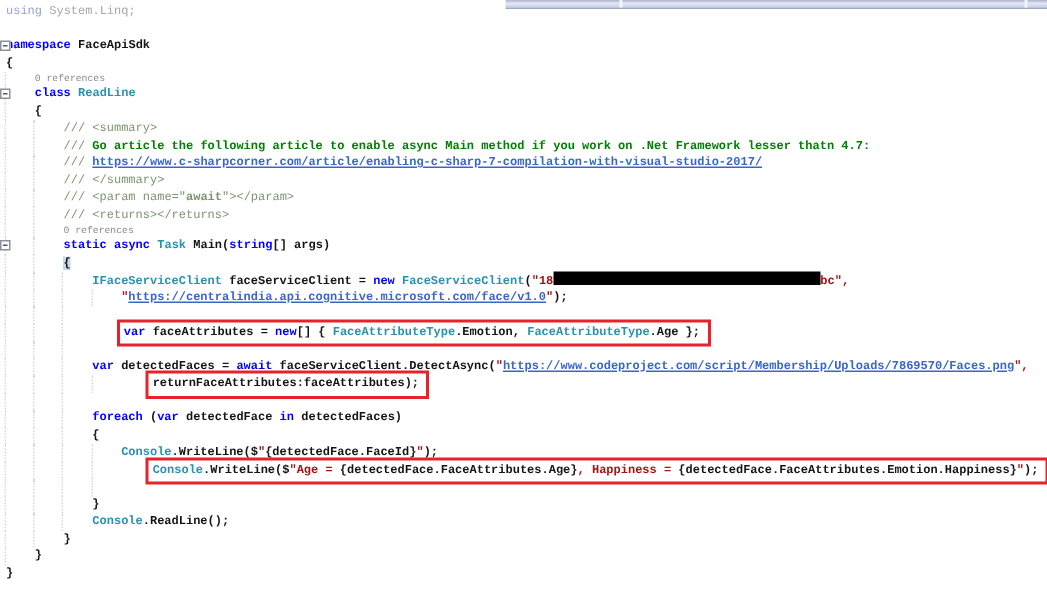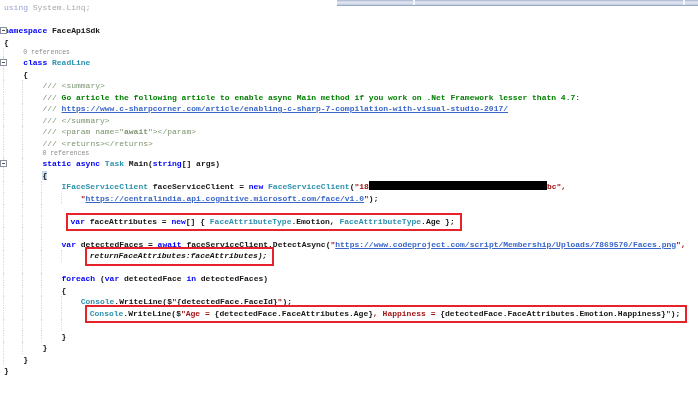--- a/index.html
+++ b/index.html
@@ -10,21 +10,21 @@
              border-bottom:1px solid #9aa6c4;}
   .top-strip .divider{position:absolute;top:0;bottom:0;width:2px;background:#f2f5fb;}
   .code{position:absolute;top:2px;left:4px;right:0;bottom:0;font-size:8px;}
   .line{position:relative;height:11.5px;line-height:11.5px;white-space:pre;font-weight:bold;}
   .line.lens{height:9px;line-height:9px;font-size:6.5px;font-weight:normal;}
   .ind{display:inline-block;width:19.2px;height:100%;vertical-align:top;
        border-left:1px dotted #d9d9d9;margin-left:-1px;}
   .tok{display:inline;}
   .t-n{font-weight:normal;}
   .t-u{text-decoration:underline;}
-  .hl{display:inline-block;border:2px solid #e8222b;padding:1px 5px 2px 3px;margin:-4px 4px;
+  .hl{display:inline-block;border:2px solid #e8222b;padding:1px 5px 2px 3px;margin:-4px 16px;
       vertical-align:baseline;}
   .redact{display:inline-block;width:178px;height:9px;background:#000;vertical-align:-1px;}
   .fold{position:absolute;left:-4px;top:2px;width:7px;height:7px;background:#fff;
         border:1px solid #8a919c;box-sizing:border-box;}
   .fold::after{content:"";position:absolute;left:1px;right:1px;top:2px;border-top:1px solid #555;}
 </style>
 </head>
 <body>
 
 <div class="screen">
@@ -48,25 +48,26 @@
       <div class="line"><span class="ind"></span><span class="ind"></span><span class="tok t-n" style="color: rgb(125, 148, 113);">/// &lt;returns&gt;&lt;/returns&gt;</span></div>
       <div class="line lens"><span class="ind"></span><span class="ind"></span><span class="tok t-n" style="color: rgb(140, 140, 140);">0 references</span></div>
       <div class="line"><span class="fold"></span><span class="ind"></span><span class="ind"></span><span class="tok" style="color: rgb(0, 0, 255);">static</span><span class="tok" style="color: rgb(21, 21, 21);"> </span><span class="tok" style="color: rgb(0, 0, 255);">async</span><span class="tok" style="color: rgb(21, 21, 21);"> </span><span class="tok" style="color: rgb(43, 145, 175);">Task</span><span class="tok" style="color: rgb(21, 21, 21);"> </span><span class="tok" style="color: rgb(21, 21, 21); font-weight: bold;">Main</span><span class="tok" style="color: rgb(21, 21, 21);">(</span><span class="tok" style="color: rgb(0, 0, 255);">string</span><span class="tok" style="color: rgb(21, 21, 21);">[] args)</span></div>
       <div class="line"><span class="ind"></span><span class="ind"></span><span class="tok" style="color: rgb(21, 21, 21); background: rgb(200, 216, 234);">{</span></div>
       <div class="line"><span class="ind"></span><span class="ind"></span><span class="ind"></span><span class="tok" style="color: rgb(43, 145, 175);">IFaceServiceClient</span><span class="tok" style="color: rgb(21, 21, 21);"> faceServiceClient = </span><span class="tok" style="color: rgb(0, 0, 255);">new</span><span class="tok" style="color: rgb(21, 21, 21);"> </span><span class="tok" style="color: rgb(43, 145, 175);">FaceServiceClient</span><span class="tok" style="color: rgb(21, 21, 21);">(</span><span class="tok" style="color: rgb(163, 21, 21);">"18</span><span class="redact" style="background: rgb(0, 0, 0);"></span><span class="tok" style="color: rgb(163, 21, 21);">bc",</span></div>
       <div class="line"><span class="ind"></span><span class="ind"></span><span class="ind"></span><span class="ind"></span><span class="tok" style="color: rgb(163, 21, 21);">"</span><span class="tok t-u" style="color: rgb(58, 102, 200);">https://centralindia.api.cognitive.microsoft.com/face/v1.0</span><span class="tok" style="color: rgb(163, 21, 21);">"</span><span class="tok" style="color: rgb(21, 21, 21);">);</span></div>
       <div class="line"><span class="ind"></span><span class="ind"></span><span class="ind"></span></div>
       <div class="line"><span class="ind"></span><span class="ind"></span><span class="ind"></span><span class="hl" style="border-color: rgb(232, 34, 43);"><span class="tok" style="color: rgb(0, 0, 255);">var</span><span class="tok" style="color: rgb(21, 21, 21);"> faceAttributes = </span><span class="tok" style="color: rgb(0, 0, 255);">new</span><span class="tok" style="color: rgb(21, 21, 21);">[] { </span><span class="tok" style="color: rgb(43, 145, 175);">FaceAttributeType</span><span class="tok" style="color: rgb(21, 21, 21);">.Emotion</span><span class="tok" style="color: rgb(21, 21, 21);">, </span><span class="tok" style="color: rgb(43, 145, 175);">FaceAttributeType</span><span class="tok" style="color: rgb(21, 21, 21);">.Age</span><span class="tok" style="color: rgb(21, 21, 21);"> };</span></span></div>
       <div class="line"><span class="ind"></span><span class="ind"></span><span class="ind"></span></div>
       <div class="line"><span class="ind"></span><span class="ind"></span><span class="ind"></span><span class="tok" style="color: rgb(0, 0, 255);">var</span><span class="tok" style="color: rgb(21, 21, 21);"> detectedFaces = </span><span class="tok" style="color: rgb(0, 0, 255);">await</span><span class="tok" style="color: rgb(21, 21, 21);"> faceServiceClient.DetectAsync(</span><span class="tok" style="color: rgb(163, 21, 21);">"</span><span class="tok t-u" style="color: rgb(58, 102, 200);">https://www.codeproject.com/script/Membership/Uploads/7869570/Faces.png</span><span class="tok" style="color: rgb(163, 21, 21);">",</span></div>
-      <div class="line"><span class="ind"></span><span class="ind"></span><span class="ind"></span><span class="ind"></span><span class="hl" style="border-color: rgb(232, 34, 43); font-style: italic;"><span class="tok" style="color: rgb(21, 21, 21);">returnFaceAttributes:faceAttributes);</span></span></div>
+      <div class="line"><span class="ind"></span><span class="ind"></span><span class="ind"></span><span class="ind"></span><span class="hl" style="border-color: rgb(232, 34, 43);"><span class="tok" style="color: rgb(21, 21, 21);">returnFaceAttributes:faceAttributes);</span></span></div>
       <div class="line"><span class="ind"></span><span class="ind"></span><span class="ind"></span></div>
       <div class="line"><span class="ind"></span><span class="ind"></span><span class="ind"></span><span class="tok" style="color: rgb(0, 0, 255);">foreach</span><span class="tok" style="color: rgb(21, 21, 21);"> (</span><span class="tok" style="color: rgb(0, 0, 255);">var</span><span class="tok" style="color: rgb(21, 21, 21);"> detectedFace </span><span class="tok" style="color: rgb(0, 0, 255);">in</span><span class="tok" style="color: rgb(21, 21, 21);"> detectedFaces)</span></div>
       <div class="line"><span class="ind"></span><span class="ind"></span><span class="ind"></span><span class="tok" style="color: rgb(21, 21, 21);">{</span></div>
       <div class="line"><span class="ind"></span><span class="ind"></span><span class="ind"></span><span class="ind"></span><span class="tok" style="color: rgb(43, 145, 175);">Console</span><span class="tok" style="color: rgb(21, 21, 21);">.WriteLine($</span><span class="tok" style="color: rgb(163, 21, 21);">"</span><span class="tok" style="color: rgb(21, 21, 21);">{detectedFace.FaceId}</span><span class="tok" style="color: rgb(163, 21, 21);">"</span><span class="tok" style="color: rgb(21, 21, 21);">);</span></div>
       <div class="line"><span class="ind"></span><span class="ind"></span><span class="ind"></span><span class="ind"></span><span class="hl" style="border-color: rgb(232, 34, 43);"><span class="tok" style="color: rgb(43, 145, 175);">Console</span><span class="tok" style="color: rgb(21, 21, 21);">.WriteLine($</span><span class="tok" style="color: rgb(163, 21, 21);">"Age = </span><span class="tok" style="color: rgb(21, 21, 21);">{detectedFace.FaceAttributes.Age}</span><span class="tok" style="color: rgb(163, 21, 21);">, Happiness = </span><span class="tok" style="color: rgb(21, 21, 21);">{detectedFace.FaceAttributes.Emotion.Happiness}</span><span class="tok" style="color: rgb(163, 21, 21);">"</span><span class="tok" style="color: rgb(21, 21, 21);">);</span></span></div>
       <div class="line"><span class="ind"></span><span class="ind"></span><span class="ind"></span><span class="ind"></span></div>
       <div class="line"><span class="ind"></span><span class="ind"></span><span class="ind"></span><span class="tok" style="color: rgb(21, 21, 21);">}</span></div>
+      <div class="line"><span class="ind"></span><span class="ind"></span><span class="ind"></span><span class="tok" style="color: rgb(43, 145, 175);">Console</span><span class="tok" style="color: rgb(21, 21, 21);">.ReadLine();</span></div>
       <div class="line"><span class="ind"></span><span class="ind"></span><span class="tok" style="color: rgb(21, 21, 21);">}</span></div>
       <div class="line"><span class="ind"></span><span class="tok" style="color: rgb(21, 21, 21);">}</span></div>
       <div class="line"><span class="tok" style="color: rgb(21, 21, 21);">}</span></div>
     </div>
 </div>
 
 </body></html>

